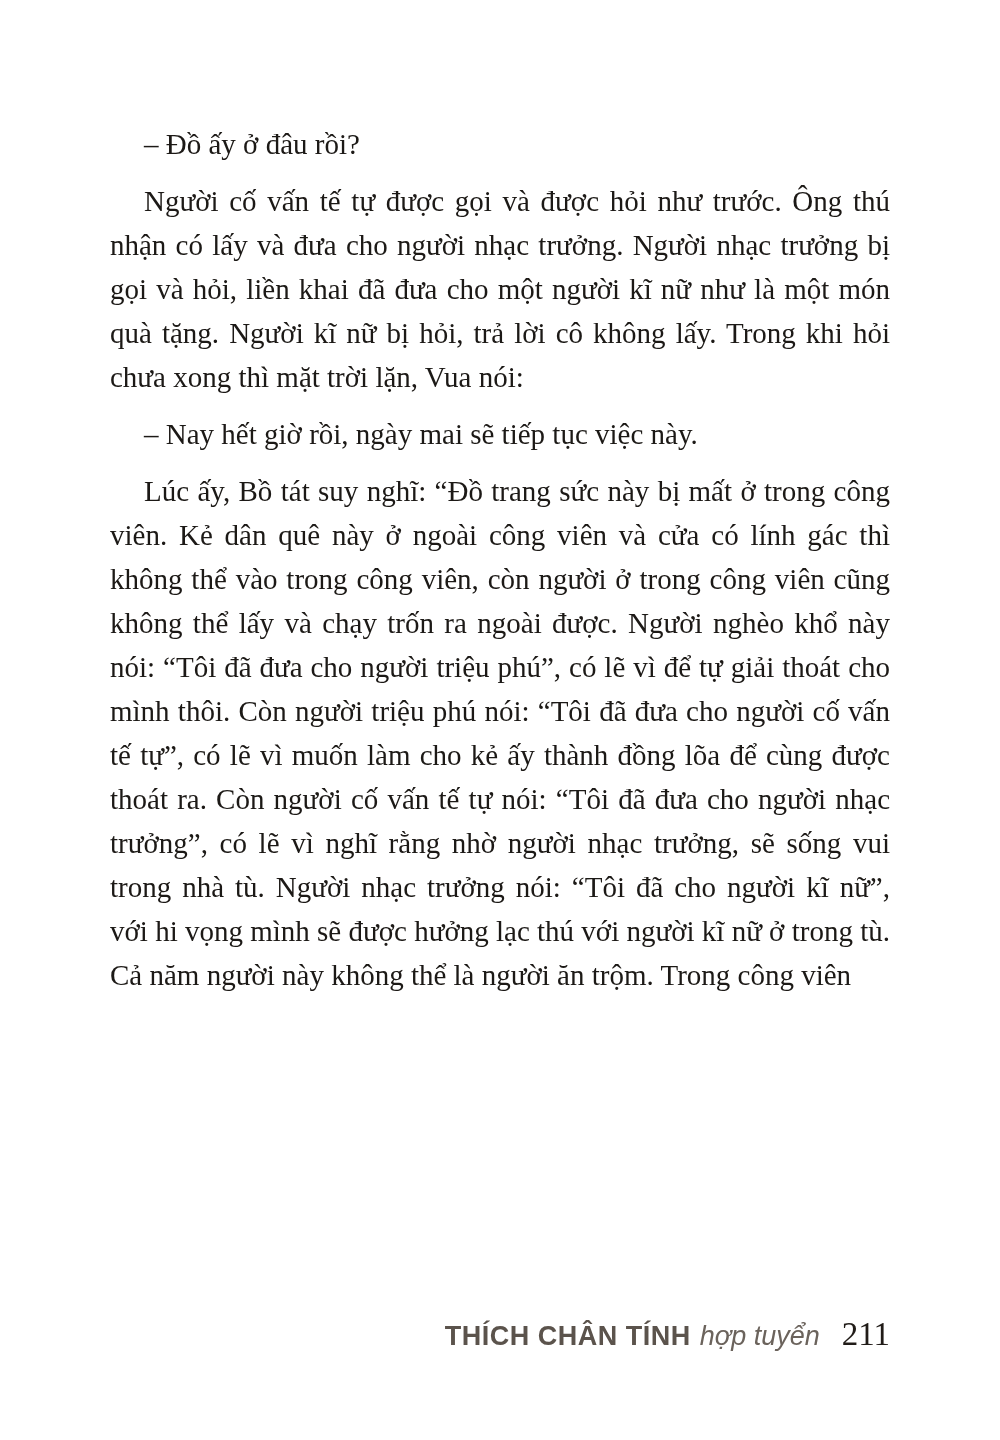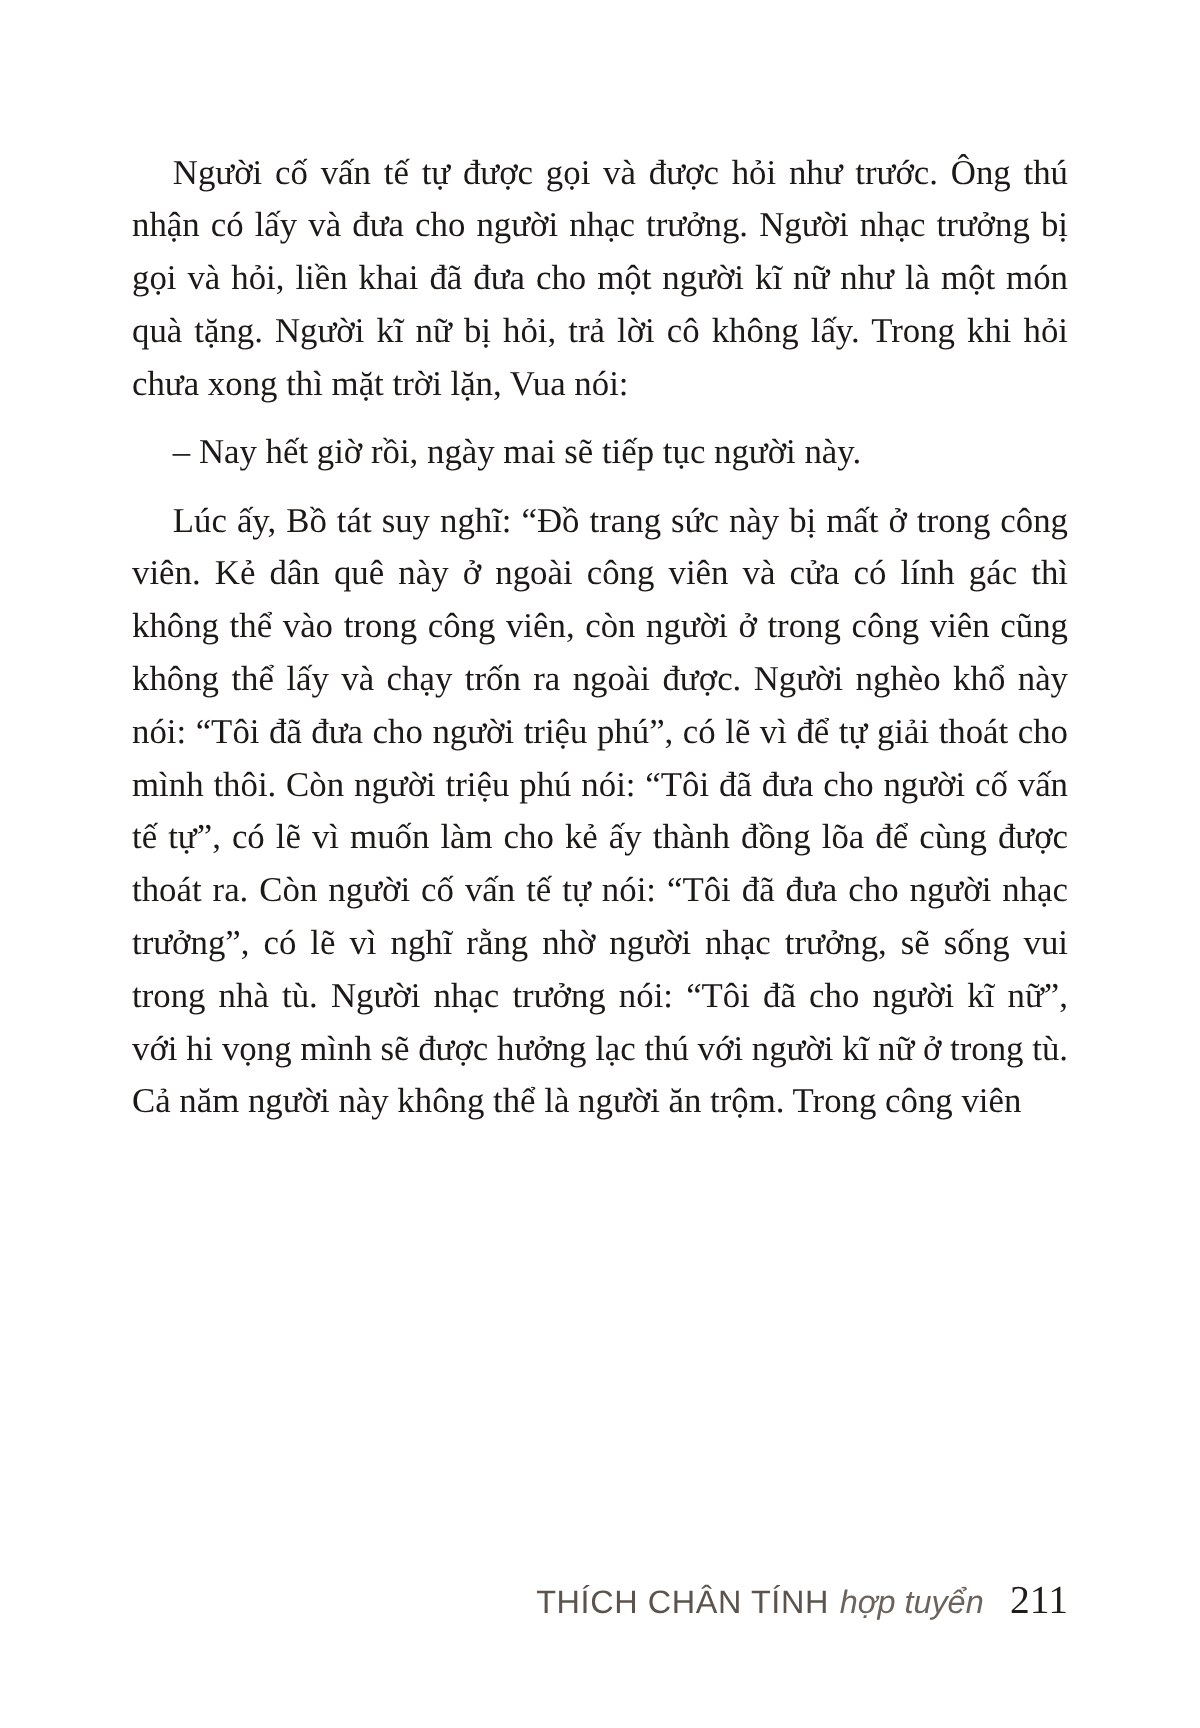--- a/index.html
+++ b/index.html
@@ -37,21 +37,21 @@
   }
   .footer {
     position: absolute;
     right: 110px;
     top: 1316px;
     white-space: nowrap;
     text-align: right;
   }
   .footer .author {
     font-family: "Liberation Sans", sans-serif;
-    font-weight: 400;
+    font-weight: 700;
     font-size: 27px;
     letter-spacing: 0.5px;
     color: var(--footer_text, #5b534c);
   }
   .footer .series {
     font-family: "Liberation Sans", sans-serif;
     font-style: italic;
     font-weight: 400;
     font-size: 27px;
     color: var(--footer_series, #6b635c);
@@ -64,22 +64,23 @@
     color: var(--page_number, #211c18);
     margin-left: 22px;
   }
 </style>
 </head>
 <body>
 
 <div class="page">
 
   <div class="content">
+    <p class="dialogue">– Đồ ấy ở đâu rồi?</p>
     <p class="body-para">Người cố vấn tế tự được gọi và được hỏi như trước. Ông thú nhận có lấy và đưa cho người nhạc trưởng. Người nhạc trưởng bị gọi và hỏi, liền khai đã đưa cho một người kĩ nữ như là một món quà tặng. Người kĩ nữ bị hỏi, trả lời cô không lấy. Trong khi hỏi chưa xong thì mặt trời lặn, Vua nói:</p>
-    <p class="dialogue">– Nay hết giờ rồi, ngày mai sẽ tiếp tục người này.</p>
+    <p class="dialogue">– Nay hết giờ rồi, ngày mai sẽ tiếp tục việc này.</p>
     <p class="body-para">Lúc ấy, Bồ tát suy nghĩ: “Đồ trang sức này bị mất ở trong công viên. Kẻ dân quê này ở ngoài công viên và cửa có lính gác thì không thể vào trong công viên, còn người ở trong công viên cũng không thể lấy và chạy trốn ra ngoài được. Người nghèo khổ này nói: “Tôi đã đưa cho người triệu phú”, có lẽ vì để tự giải thoát cho mình thôi. Còn người triệu phú nói: “Tôi đã đưa cho người cố vấn tế tự”, có lẽ vì muốn làm cho kẻ ấy thành đồng lõa để cùng được thoát ra. Còn người cố vấn tế tự nói: “Tôi đã đưa cho người nhạc trưởng”, có lẽ vì nghĩ rằng nhờ người nhạc trưởng, sẽ sống vui trong nhà tù. Người nhạc trưởng nói: “Tôi đã cho người kĩ nữ”, với hi vọng mình sẽ được hưởng lạc thú với người kĩ nữ ở trong tù. Cả năm người này không thể là người ăn trộm. Trong công viên</p>
   </div>
 
   <div class="footer">
     <span class="author">THÍCH CHÂN TÍNH</span><span class="series">hợp tuyển</span><span class="pagenum">211</span>
   </div>
 
 </div>
 
 </body></html>

